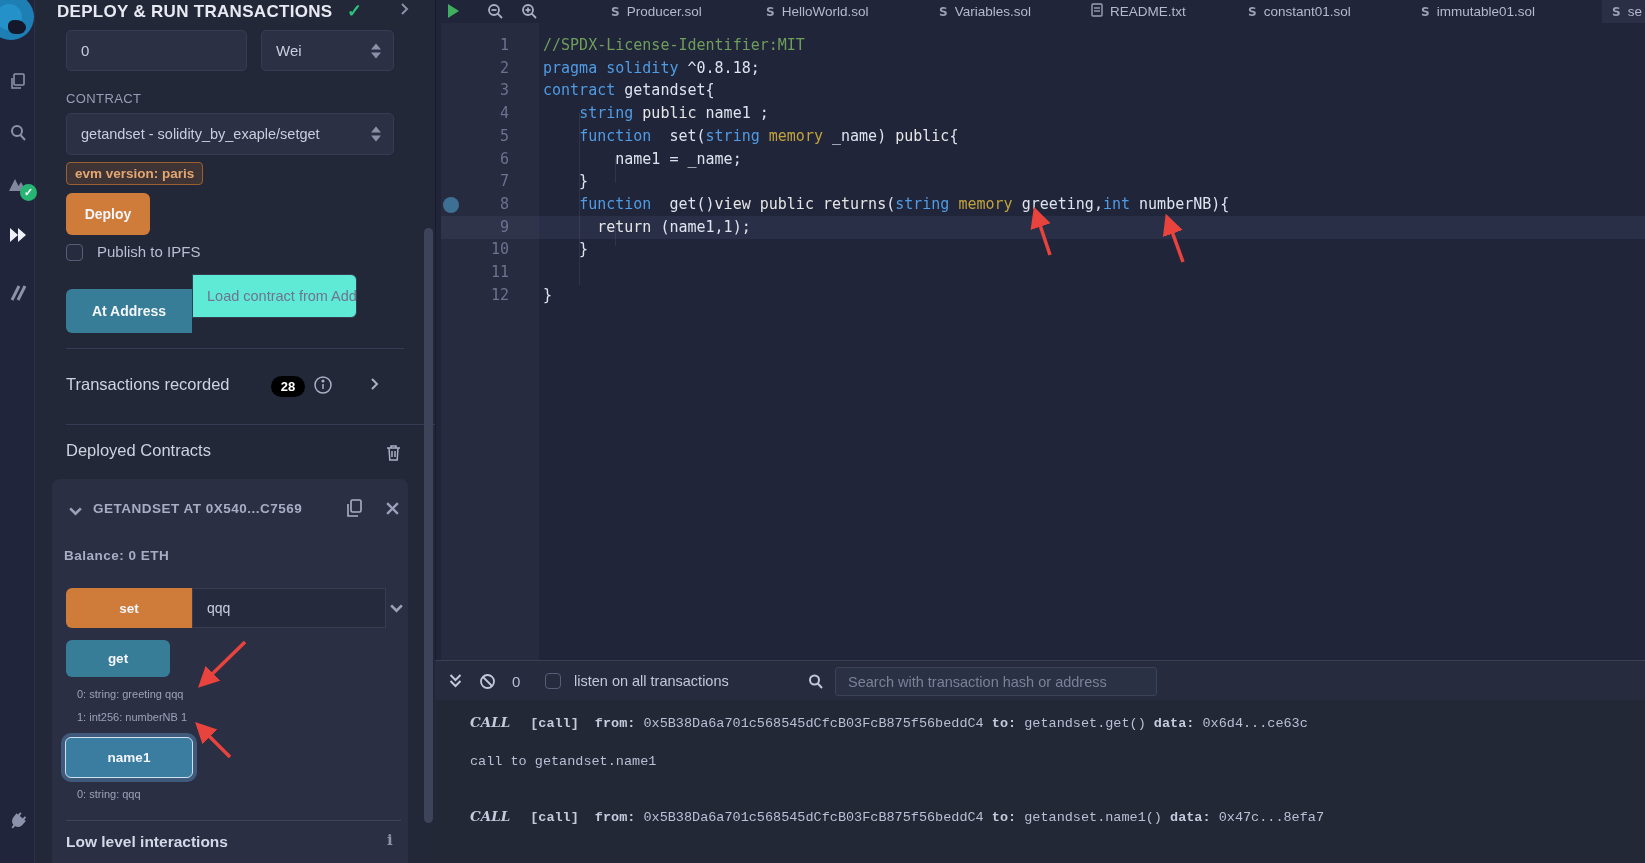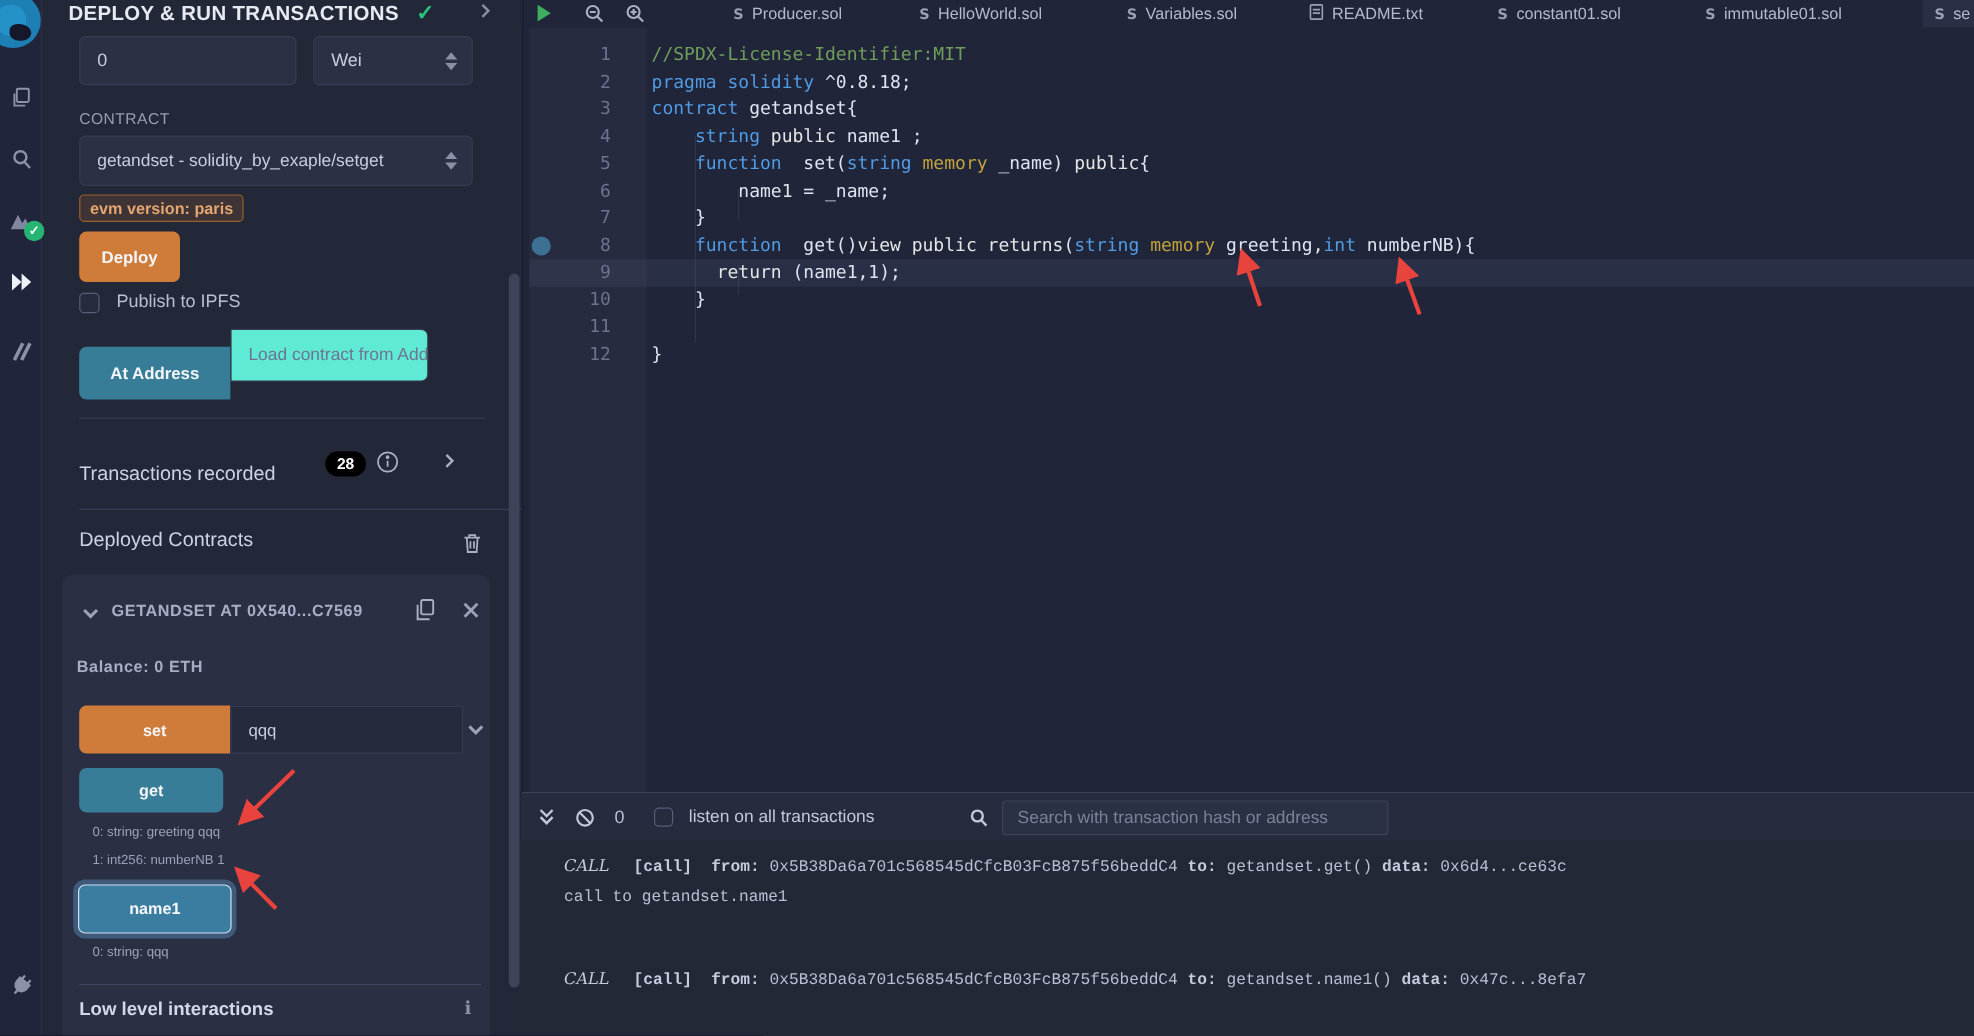--- a/index.html
+++ b/index.html
@@ -85,21 +85,21 @@
     background:#262b3e; border-top:1px solid #3a4056; }
   .term-item { position:absolute; top:0; height:40px; display:flex; align-items:center; }
   .term-count { font-size:15px; color:#b9bfd4; }
   .term-label { font-size:14.5px; color:#c3c8da; }
   .search-box { position:absolute; left:400px; top:6px; width:322px; height:29px;
     background:#2b3144; border:1px solid #3c4259; border-radius:3px; color:#7a8199;
     font-size:14.5px; padding:0 12px; font-family:"Liberation Sans", sans-serif; }
   .search-box::placeholder { color:#7a8199; }
   .log-line { position:absolute; left:35px; font-family:"Liberation Mono", monospace;
     font-size:13.5px; color:#b9bfd4; white-space:nowrap; }
-  .call-badge { font-family:"DejaVu Serif", serif; font-style:italic; font-weight:normal;
+  .call-badge { font-family:"DejaVu Serif", serif; font-style:italic; font-weight:bold;
     margin-right:20px; color:#c5cadd; }
   .call-tag { font-weight:bold; margin-right:16px; color:#c5cadd; }
   .fld-k { font-weight:bold; color:#c5cadd; }
   .arrows-overlay { position:absolute; left:0; top:0; width:1645px; height:863px;
     pointer-events:none; z-index:50; }
 </style>
 </head>
 <body>
 
 <div class="root">
@@ -183,21 +183,21 @@
     <div class="sp checkbox" style="left:31px; top:244px; width:17px; height:17px"></div>
     <div class="sp" style="left:62px; top:243px; font-size:15px; color:#b9bfd2">Publish to IPFS</div>
 
     <button class="sp btn btn-teal" style="left:31px; top:289px; width:126px; height:44px; border-radius:6px 0 0 6px">At Address</button>
     <div class="sp tb-input" style="left:157px; top:274px; width:165px; height:44px; border-radius:0 6px 6px 0; color:#6f7590; font-size:14.5px; background:#5eead4; overflow:hidden; white-space:nowrap">
       <span>Load contract from Addre</span>
     </div>
 
     <div class="sp divider" style="left:31px; top:348px; width:338px"></div>
 
-    <div class="sp" style="left:31px; top:386px; font-size:16.5px; color:#ced3e2">Transactions recorded</div>
+    <div class="sp" style="left:31px; top:375px; font-size:16.5px; color:#ced3e2">Transactions recorded</div>
     <div class="sp badge-pill" style="left:236px; top:376px; width:34px; height:21px">28</div>
     <div class="sp" style="left:278px; top:375px">
       <svg width="20" height="20" viewBox="0 0 20 20" fill="none" stroke="#aab0c4" stroke-width="1.5">
         <circle cx="10" cy="10" r="8"></circle>
           <line x1="10" y1="9" x2="10" y2="14"></line>
           <circle cx="10" cy="6" r="0.8" fill="#aab0c4"></circle>
       </svg>
     </div>
     <div class="sp" style="left:332px; top:377px">
       <svg width="14" height="14" viewBox="0 0 14 14" fill="none" stroke="#aab0c4" stroke-width="2">
@@ -243,21 +243,21 @@
     <button class="sp btn btn-orange" style="left:31px; top:588px; width:126px; height:40px; border-radius:6px 0 0 6px; font-size:13.5px">set</button>
     <div class="sp tb-input" style="left:157px; top:588px; width:194px; height:40px; border-radius:0; background:#252a3c; font-size:14px">
       <span>qqq</span>
     </div>
     <div class="sp" style="left:354px; top:600px">
       <svg width="15" height="15" viewBox="0 0 14 14" fill="none" stroke="#9aa1b8" stroke-width="2.4">
           <path d="M2 5 L7 10 L12 5"></path>
         </svg>
     </div>
 
-    <button class="sp btn btn-teal" style="left:31px; top:640px; width:120px; height:37px; font-size:13.5px">get</button>
+    <button class="sp btn btn-teal" style="left:31px; top:640px; width:104px; height:37px; font-size:13.5px">get</button>
 
     <div class="sp out-line" style="left:42px; top:688px">0: string: greeting qqq</div>
     <div class="sp out-line" style="left:42px; top:711px">1: int256: numberNB 1</div>
 
     <button class="sp btn btn-teal name1-ring" style="left:30px; top:737px; width:128px; height:41px; font-size:13.5px; background:#3a7da0">name1</button>
 
     <div class="sp out-line" style="left:42px; top:788px">0: string: qqq</div>
 
     <div class="sp divider" style="left:31px; top:820px; width:335px; background:#3e445e"></div>
 
@@ -371,21 +371,21 @@
       <div class="term-item" style="left:372px">
         <svg width="17" height="17" viewBox="0 0 17 17" fill="none" stroke="#c3c8da" stroke-width="2">
           <circle cx="7.5" cy="7" r="4.5"></circle>
             <line x1="10.8" y1="10.5" x2="15" y2="15"></line>
         </svg>
       </div>
       <input class="search-box" placeholder="Search with transaction hash or address" style="">
     </div>
     <div id="term-logs">
         <div class="log-line" style="top: 54px;"><span class="call-badge">CALL</span><span class="call-tag">[call]</span><span class="fld-k">from:</span><span> 0x5B38Da6a701c568545dCfcB03FcB875f56beddC4 </span><span class="fld-k">to:</span><span> getandset.get() </span><span class="fld-k">data:</span><span> 0x6d4...ce63c</span></div>
-        <div class="log-line" style="top: 81px;">call to getandset.name1</div>
+        <div class="log-line" style="top: 94px;">call to getandset.name1</div>
         <div class="log-line" style="top: 148px;"><span class="call-badge">CALL</span><span class="call-tag">[call]</span><span class="fld-k">from:</span><span> 0x5B38Da6a701c568545dCfcB03FcB875f56beddC4 </span><span class="fld-k">to:</span><span> getandset.name1() </span><span class="fld-k">data:</span><span> 0x47c...8efa7</span></div>
       </div>
   </div>
 
   <svg class="arrows-overlay" id="arrows-svg">
     <defs>
       <marker id="arrowhead" markerWidth="7" markerHeight="7" refX="3.2" refY="3" orient="auto">
         <path d="M0,0 L6,3 L0,6 Z" fill="#e8433c"></path>
       </marker>
     </defs>

